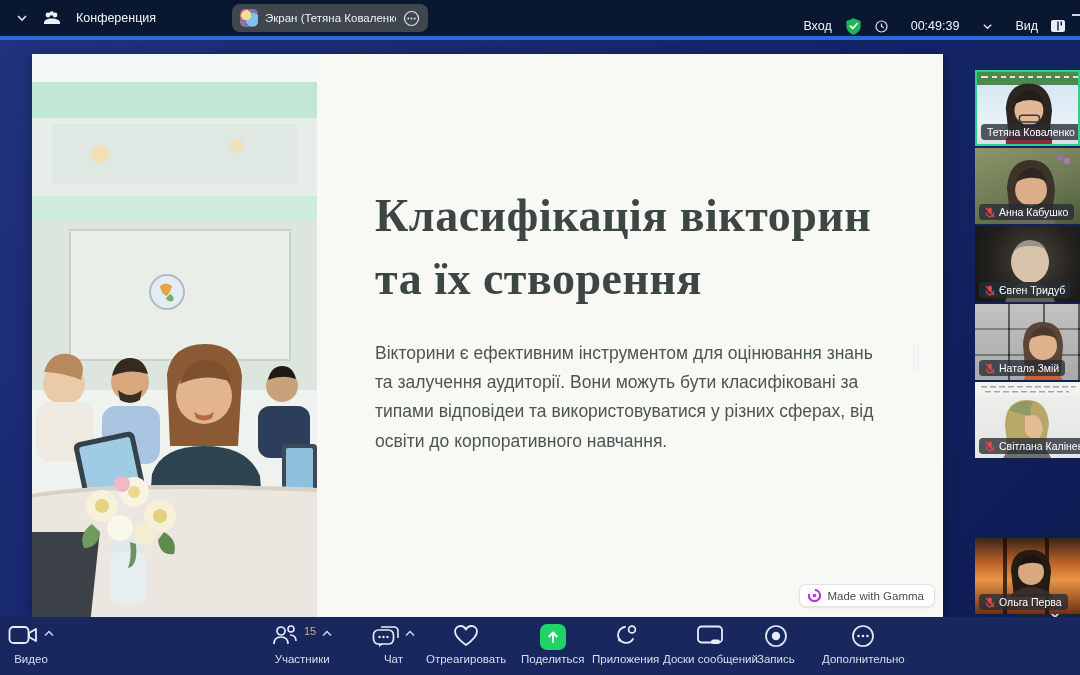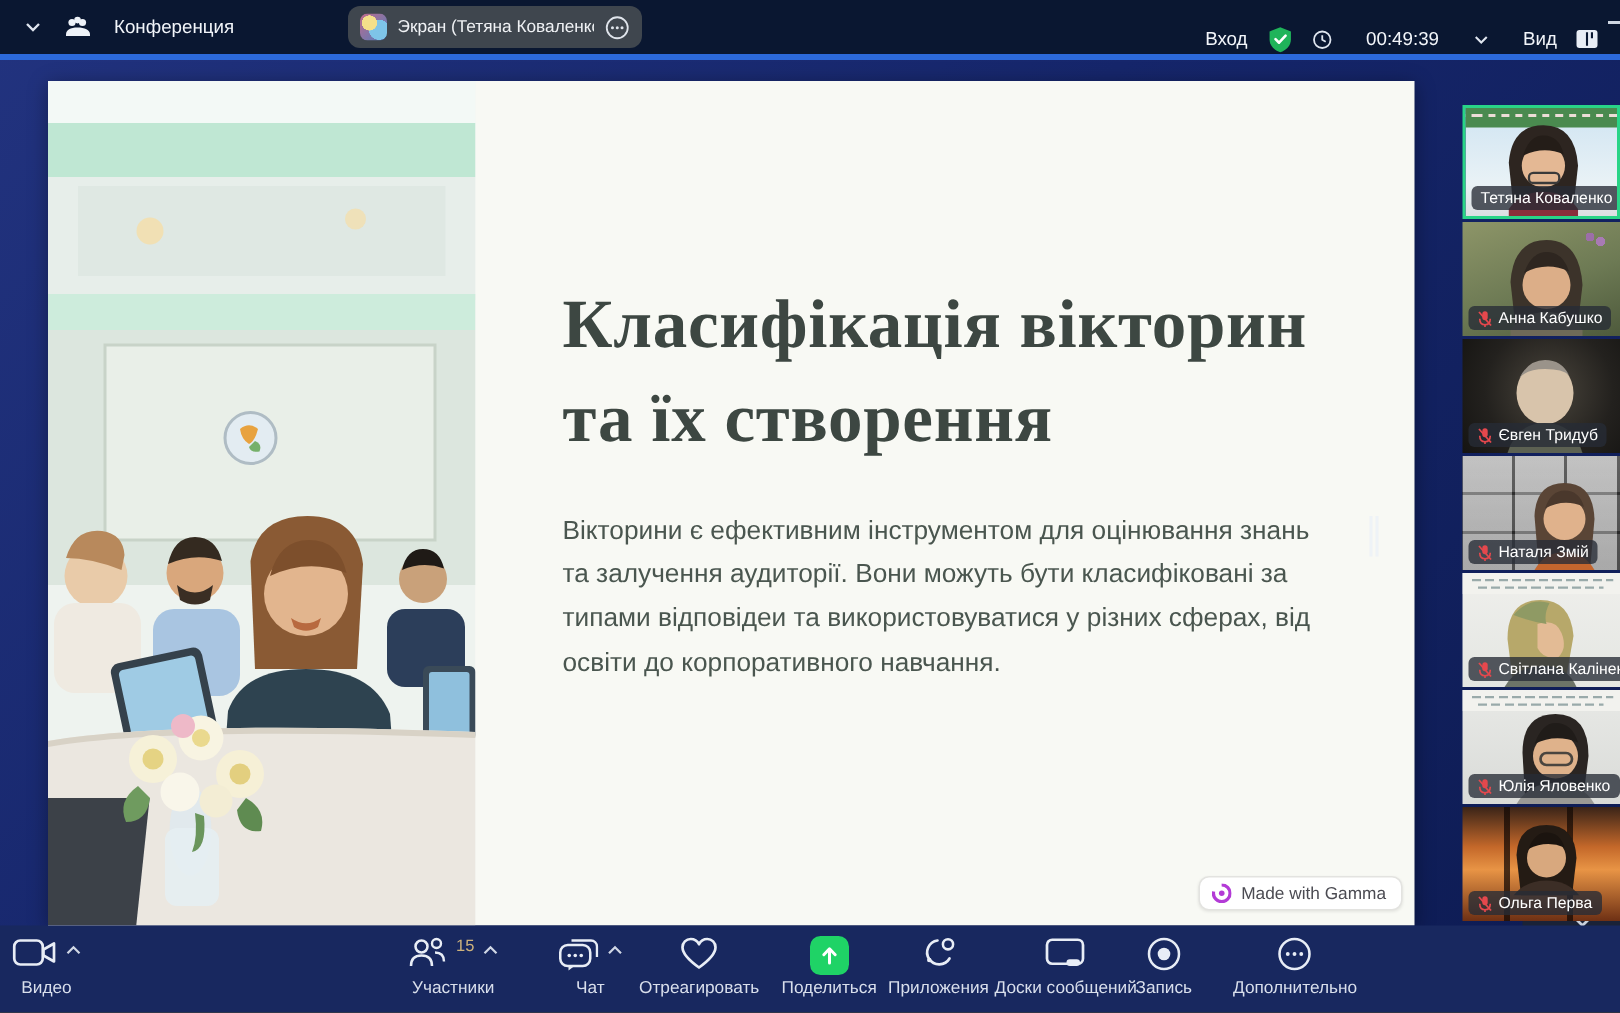--- a/index.html
+++ b/index.html
@@ -299,41 +299,20 @@
               <rect x="3.2" y="0.5" width="3.6" height="6" rx="1.8" fill="#e5484d"></rect>
               <path d="M1.5 5.5 q0 4 3.5 4 q3.5 0 3.5 -4" fill="none" stroke="#e5484d" stroke-width="1.1"></path>
               <line x1="5" y1="9.5" x2="5" y2="11" stroke="#e5484d" stroke-width="1.1"></line>
               <line x1="1" y1="1" x2="9" y2="10" stroke="#e5484d" stroke-width="1.2"></line>
             </svg>
         </span>
         <span>Світлана Калінен</span>
       </div>
     </div>
 
-    <div class="tile t6" style="top:460px;">
-      <div class="banner banner-text"></div>
-      <svg class="person" viewBox="0 0 105 76">
-        <path d="M40 42 q0 -26 22 -26 q22 0 22 28 l-4 32 h-38z" fill="#2a2522"></path>
-        <circle cx="62" cy="44" r="15" fill="#dfb28b"></circle>
-        <path d="M48 36 q5 -14 14 -14 q11 0 15 13 q-15 -6 -29 1z" fill="#201c19"></path>
-        <rect x="52" y="42" width="21" height="8" rx="4" fill="none" stroke="#4a453f" stroke-width="1.8"></rect>
-        <path d="M36 76 q8 -14 26 -14 q18 0 26 14z" fill="#9b9a96"></path>
-      </svg>
-      <div class="name-pill">
-        <span class="mic-muted">
-          <svg width="10" height="11" viewBox="0 0 10 11">
-              <rect x="3.2" y="0.5" width="3.6" height="6" rx="1.8" fill="#e5484d"></rect>
-              <path d="M1.5 5.5 q0 4 3.5 4 q3.5 0 3.5 -4" fill="none" stroke="#e5484d" stroke-width="1.1"></path>
-              <line x1="5" y1="9.5" x2="5" y2="11" stroke="#e5484d" stroke-width="1.1"></line>
-              <line x1="1" y1="1" x2="9" y2="10" stroke="#e5484d" stroke-width="1.2"></line>
-            </svg>
-        </span>
-        <span>Юлія Яловенко</span>
-      </div>
-    </div>
 
     <div class="tile t7" style="top:538px; height:76px;">
       <svg class="person" viewBox="0 0 105 59">
         <path d="M36 32 q1 -20 20 -20 q19 0 20 22 l-3 25 h-34z" fill="#241b14"></path>
         <circle cx="56" cy="34" r="13" fill="#d8a87e"></circle>
         <path d="M44 28 q4 -11 12 -11 q9 0 12 10 q-12 -5 -24 1z" fill="#1b140f"></path>
         <rect x="47" y="31" width="18" height="7" rx="3.5" fill="none" stroke="#2e2а24" stroke-width="1.6"></rect>
         <path d="M34 59 q8 -10 22 -10 q14 0 22 10z" fill="#3c2e26"></path>
       </svg>
       <div class="name-pill">

